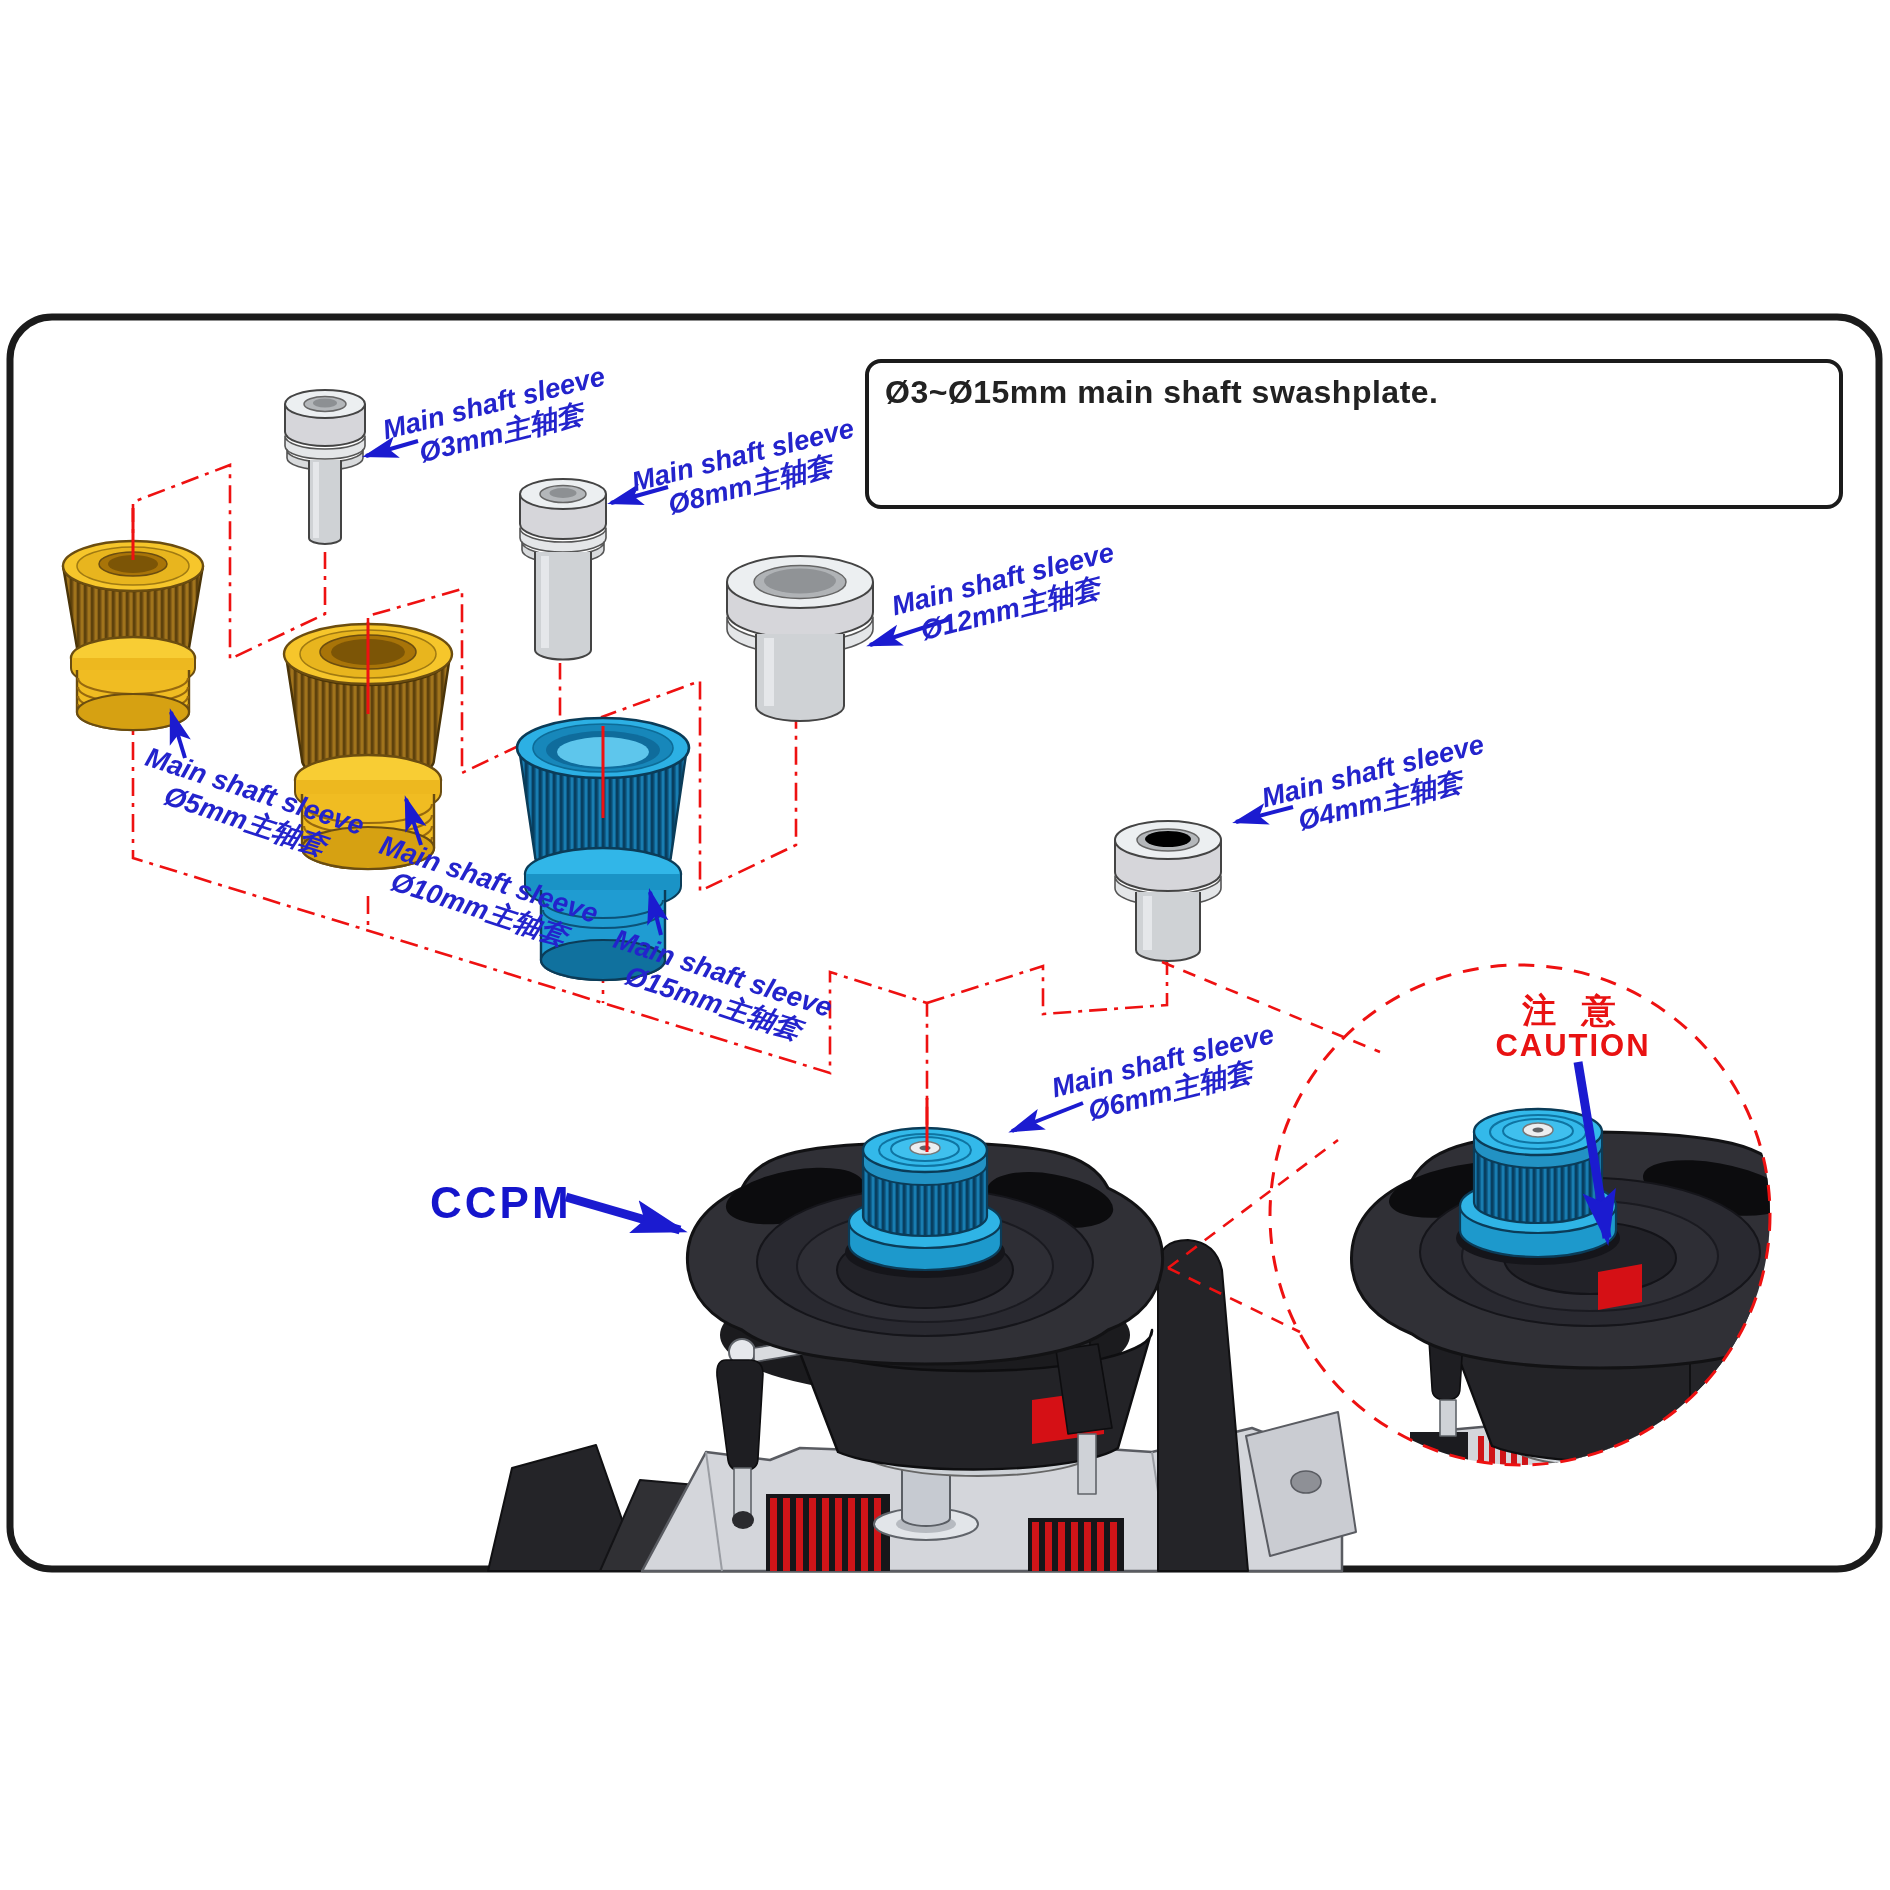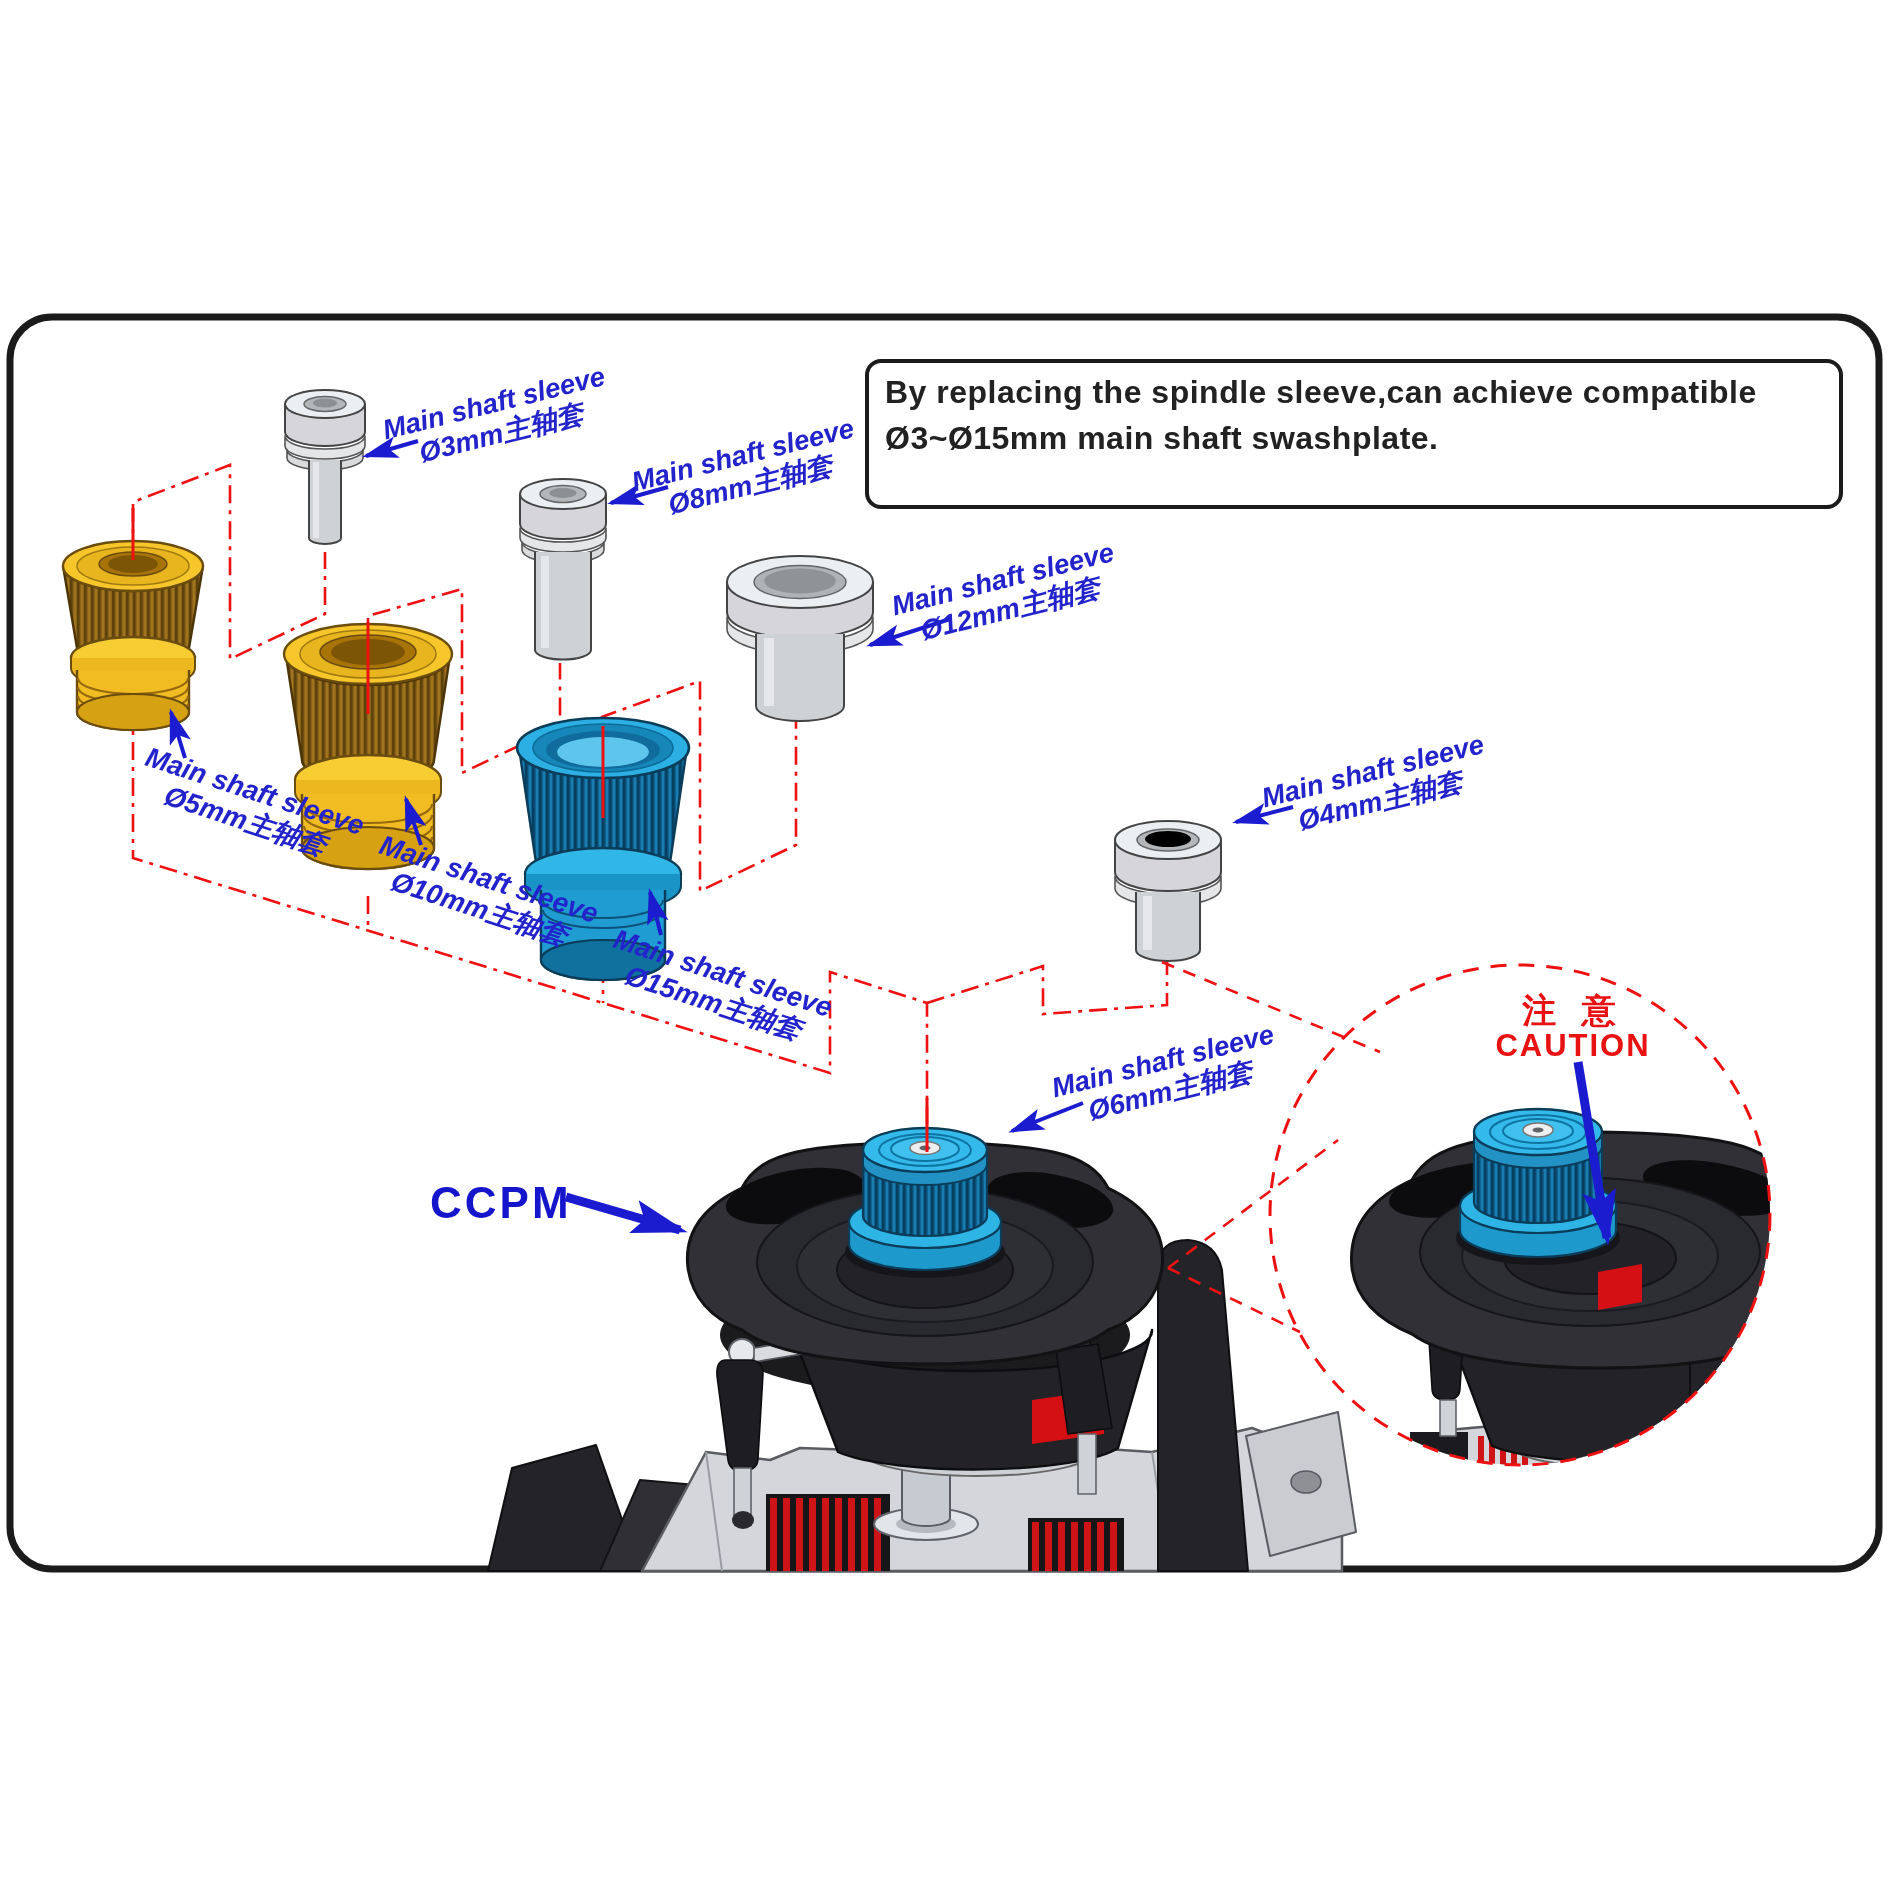--- a/index.html
+++ b/index.html
@@ -334,17 +334,16 @@
     <text class="blue-label" y="31">Ø6mm主轴套</text>
   </g>
 
   <text class="ccpm" x="430" y="1218">CCPM</text>
 
   <text class="red-cap" x="1573" y="1022" text-anchor="middle" font-size="34" letter-spacing="8">注 意</text>
   <text class="red-cap" x="1573" y="1056" text-anchor="middle" font-size="31" letter-spacing="2">CAUTION</text>
 </svg>
 
 <div id="title-box">
-  <div class="tl">By replacing the spindle sleeve,can achieve compatible</div>
   <div class="tl">Ø3~Ø15mm main shaft swashplate.</div>
 </div>
 
 </div>
 
 </body></html>

